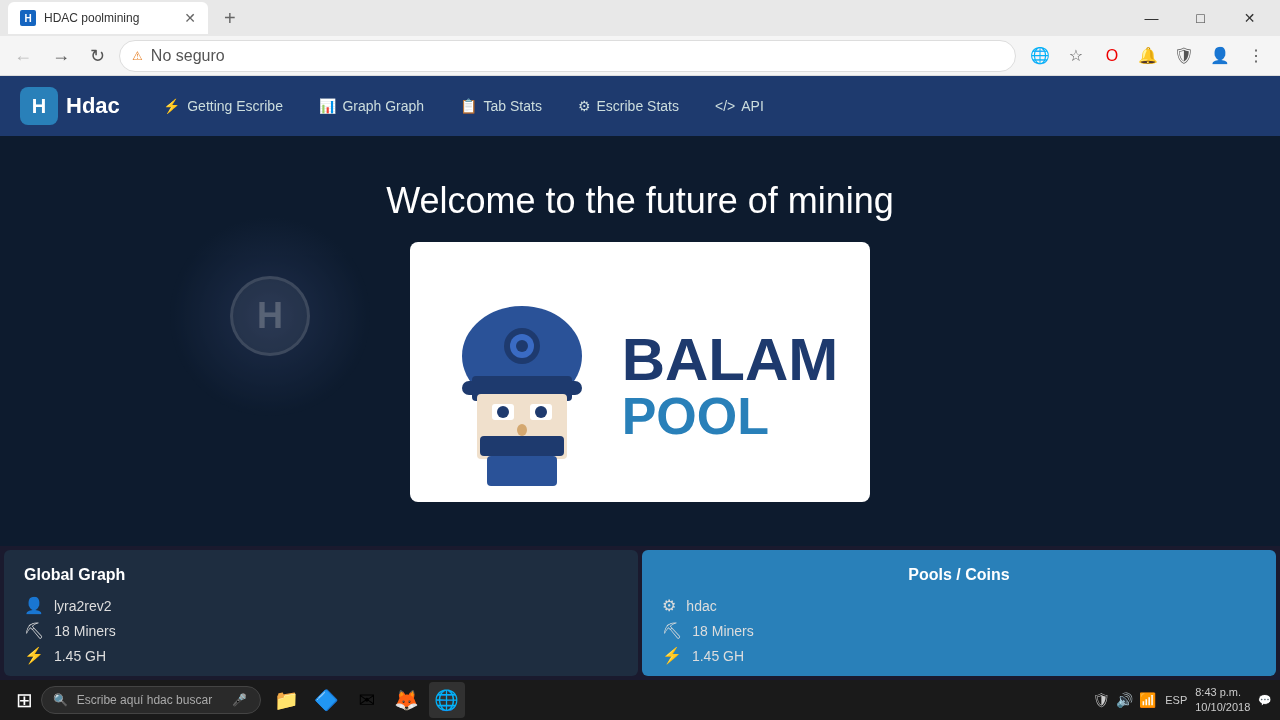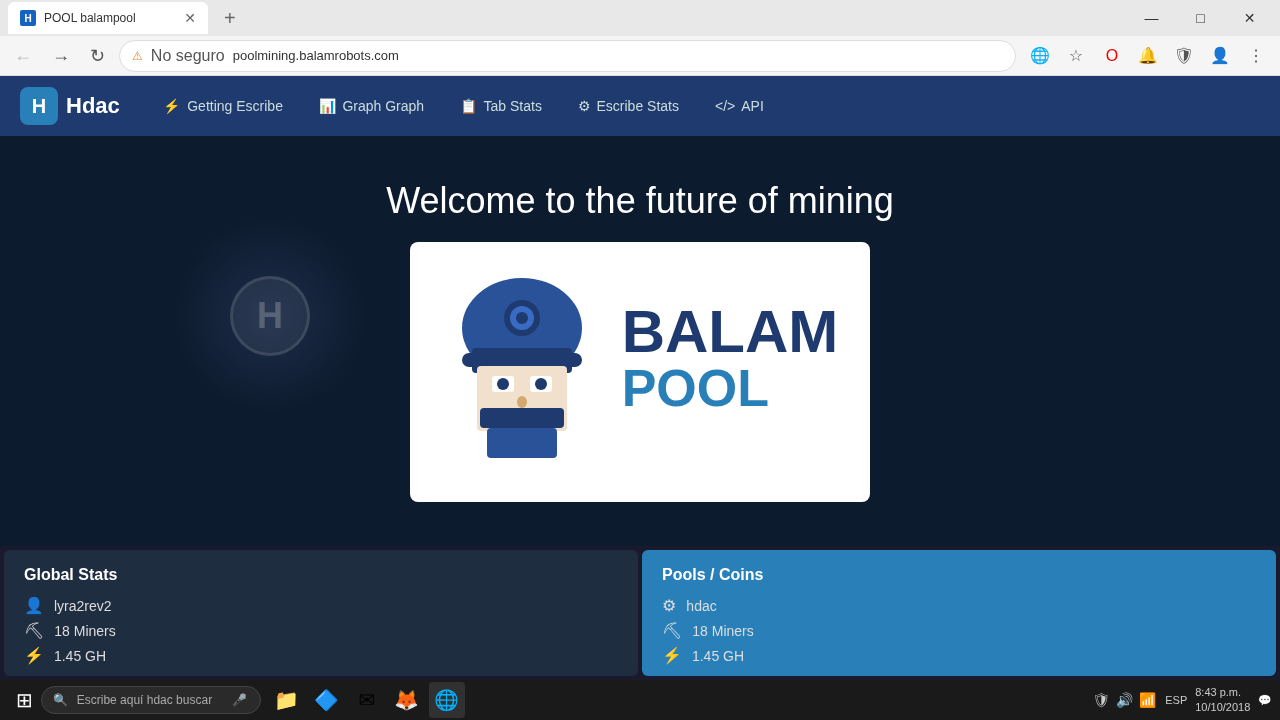--- a/index.html
+++ b/index.html
@@ -30,28 +30,28 @@
     .logo-icon { width: 38px; height: 38px; background: #2980b9; border-radius: 8px; display: flex; align-items: center; justify-content: center; color: white; font-size: 20px; font-weight: bold; }
     .site-nav-links { display: flex; align-items: center; gap: 8px; }
     .nav-link { color: #cdd; font-size: 14px; padding: 8px 14px; cursor: pointer; display: flex; align-items: center; gap: 6px; border-radius: 4px; text-decoration: none; }
     .nav-link-icon { font-size: 14px; }
 
     
     .hero { background: #0d1b2e; display: flex; align-items: center; justify-content: center; flex-direction: column; padding: 20px; height: 410px; position: relative; overflow: hidden; }
     .hero-title { color: white; font-size: 36px; font-weight: 400; margin-bottom: 20px; z-index: 2; }
     .hero-logo-bg { width: 200px; height: 200px; background: radial-gradient(circle, #2a3a5e 0%, #0d1b2e 70%); border-radius: 50%; display: flex; align-items: center; justify-content: center; opacity: 0.6; position: absolute; left: 170px; top: 80px; }
     .hero-logo-inner { width: 80px; height: 80px; background: rgba(255,255,255,0.1); border-radius: 50%; display: flex; align-items: center; justify-content: center; color: rgba(255,255,255,0.4); font-size: 36px; font-weight: bold; border: 3px solid rgba(255,255,255,0.2); }
-    .balam-logo-container { background: white; border-radius: 8px; padding: 16px 24px; display: flex; align-items: flex-start; justify-content: center; width: 460px; height: 260px; }
+    .balam-logo-container { background: white; border-radius: 8px; padding: 16px 24px; display: flex; align-items: flex-end; justify-content: center; width: 460px; height: 260px; }
     .balam-logo { display: flex; align-items: center; gap: 20px; }
 
     
     .stats-section { display: flex; gap: 4px; padding: 4px; height: 134px; }
     .stats-card { flex: 1; border-radius: 6px; padding: 16px 20px; }
     .stats-card.dark { background: #1e2d40; }
-    .stats-card.blue { background: #2980b9; }
+    .stats-card.blue { background: #2980b9; text-align: center; }
     .stats-title { color: white; font-size: 16px; font-weight: bold; margin-bottom: 12px; }
     .stats-items { display: flex; flex-direction: column; gap: 6px; }
     .stats-item { display: flex; align-items: center; gap: 10px; color: #ddd; font-size: 14px; }
     .stats-icon { font-size: 16px; }
 
     
     .taskbar { background: #1a1a1a; height: 40px; display: flex; align-items: center; padding: 0 8px; position: fixed; bottom: 0; width: 1280px; }
     .taskbar-start { background: none; border: none; cursor: pointer; color: white; font-size: 20px; padding: 4px 8px; }
     .taskbar-search { display: flex; align-items: center; background: #2a2a2a; border: 1px solid #444; border-radius: 16px; padding: 3px 12px; gap: 8px; color: #aaa; font-size: 12px; width: 220px; height: 28px; cursor: text; }
     .taskbar-icons { display: flex; gap: 4px; margin-left: 8px; }
@@ -65,39 +65,38 @@
     .balam-text { display: flex; flex-direction: column; }
     .balam-word { color: #1e3a6e; font-size: 60px; font-weight: 900; line-height: 1; }
     .pool-word { color: #2980b9; font-size: 52px; font-weight: 900; line-height: 1; }
   </style>
 </head>
 <body>
 
 <div class="browser-title-bar">
   <div class="browser-tab">
     <div class="browser-tab-favicon">H</div>
-    <span>POOL balampool</span>
+    <span>HDAC poolmining</span>
     <span class="browser-tab-close">✕</span>
   </div>
   <button class="browser-tab-new">+</button>
   <div class="browser-window-controls">
     <button class="win-btn">—</button>
     <button class="win-btn">□</button>
     <button class="win-btn close">✕</button>
   </div>
 </div>
 
 <div class="browser-nav">
   <button class="nav-btn disabled">←</button>
   <button class="nav-btn">→</button>
   <button class="nav-btn">↻</button>
   <div class="address-bar">
     <span class="address-lock">⚠</span>
     <span class="address-lock" style="color:#555;font-size:16px;">No seguro</span>
-    <span class="address-text">poolmining.balamrobots.com</span>
   </div>
   <div class="nav-icons">
     <div class="nav-icon">🌐</div>
     <div class="nav-icon">☆</div>
     <div class="nav-icon" style="color:#e00;">O</div>
     <div class="nav-icon">🔔</div>
     <div class="nav-icon">🛡</div>
     <div class="nav-icon">👤</div>
     <div class="nav-icon">⋮</div>
   </div>
@@ -175,21 +174,21 @@
           <span class="balam-word">BALAM</span>
           <span class="pool-word">POOL</span>
         </div>
       </div>
     </div>
   </div>
 
   <div class="stats-section">
 
     <div class="stats-card dark">
-      <div class="stats-title">Global Stats</div>
+      <div class="stats-title">Global Graph</div>
       <div class="stats-items">
         <div class="stats-item">
           <span class="stats-icon">👤</span>
           <span>lyra2rev2</span>
         </div>
         <div class="stats-item">
           <span class="stats-icon">⛏</span>
           <span>18 Miners</span>
         </div>
         <div class="stats-item">

